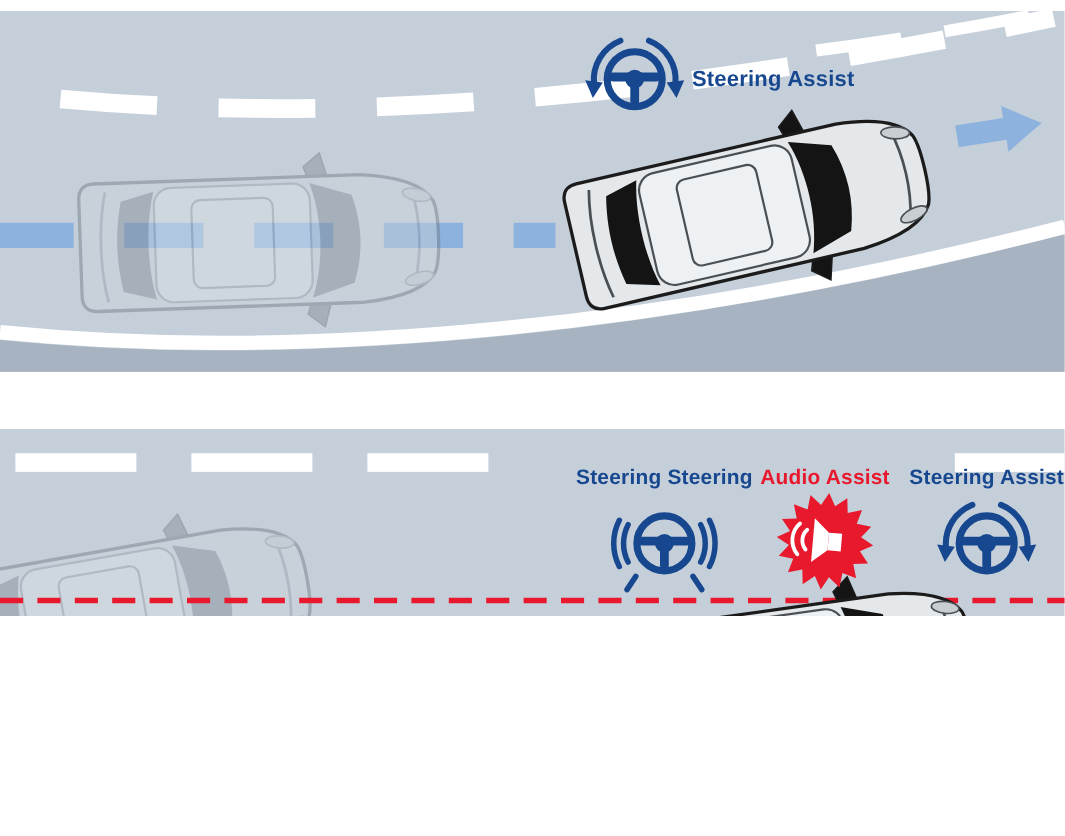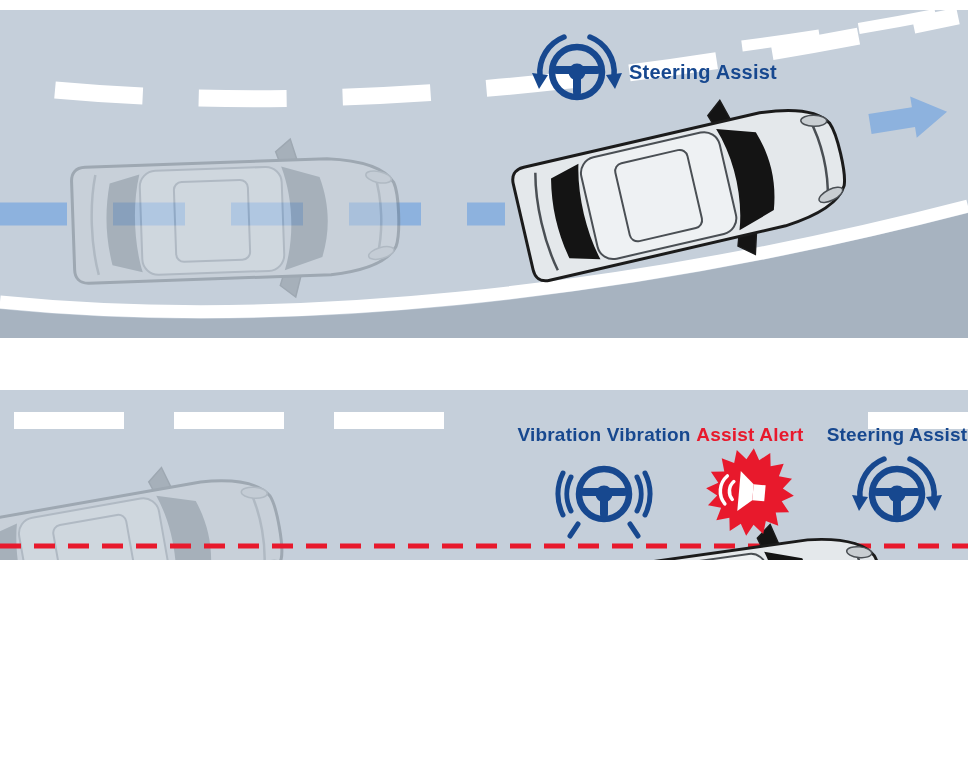--- a/index.html
+++ b/index.html
@@ -123,16 +123,16 @@
       <g class="icon-blue" transform="translate(897 494)">
         <use href="#wheel"></use>
         <use href="#turn-arrows"></use>
       </g>
     </g>
 
     <rect x="0" y="712" width="968" height="26" fill="#a7b3c0"></rect>
   </svg>
 
   <div class="lbl lbl-top">Steering Assist</div>
-  <div class="lbl lbl-center lbl-vibration">Vibration Vibration</div>
-  <div class="lbl lbl-center lbl-audio">Assist Alert</div>
+  <div class="lbl lbl-center lbl-vibration">Steering Steering</div>
+  <div class="lbl lbl-center lbl-audio">Audio Assist</div>
   <div class="lbl lbl-center lbl-assist-bottom">Steering Assist</div>
 </div>
 
 </body></html>

